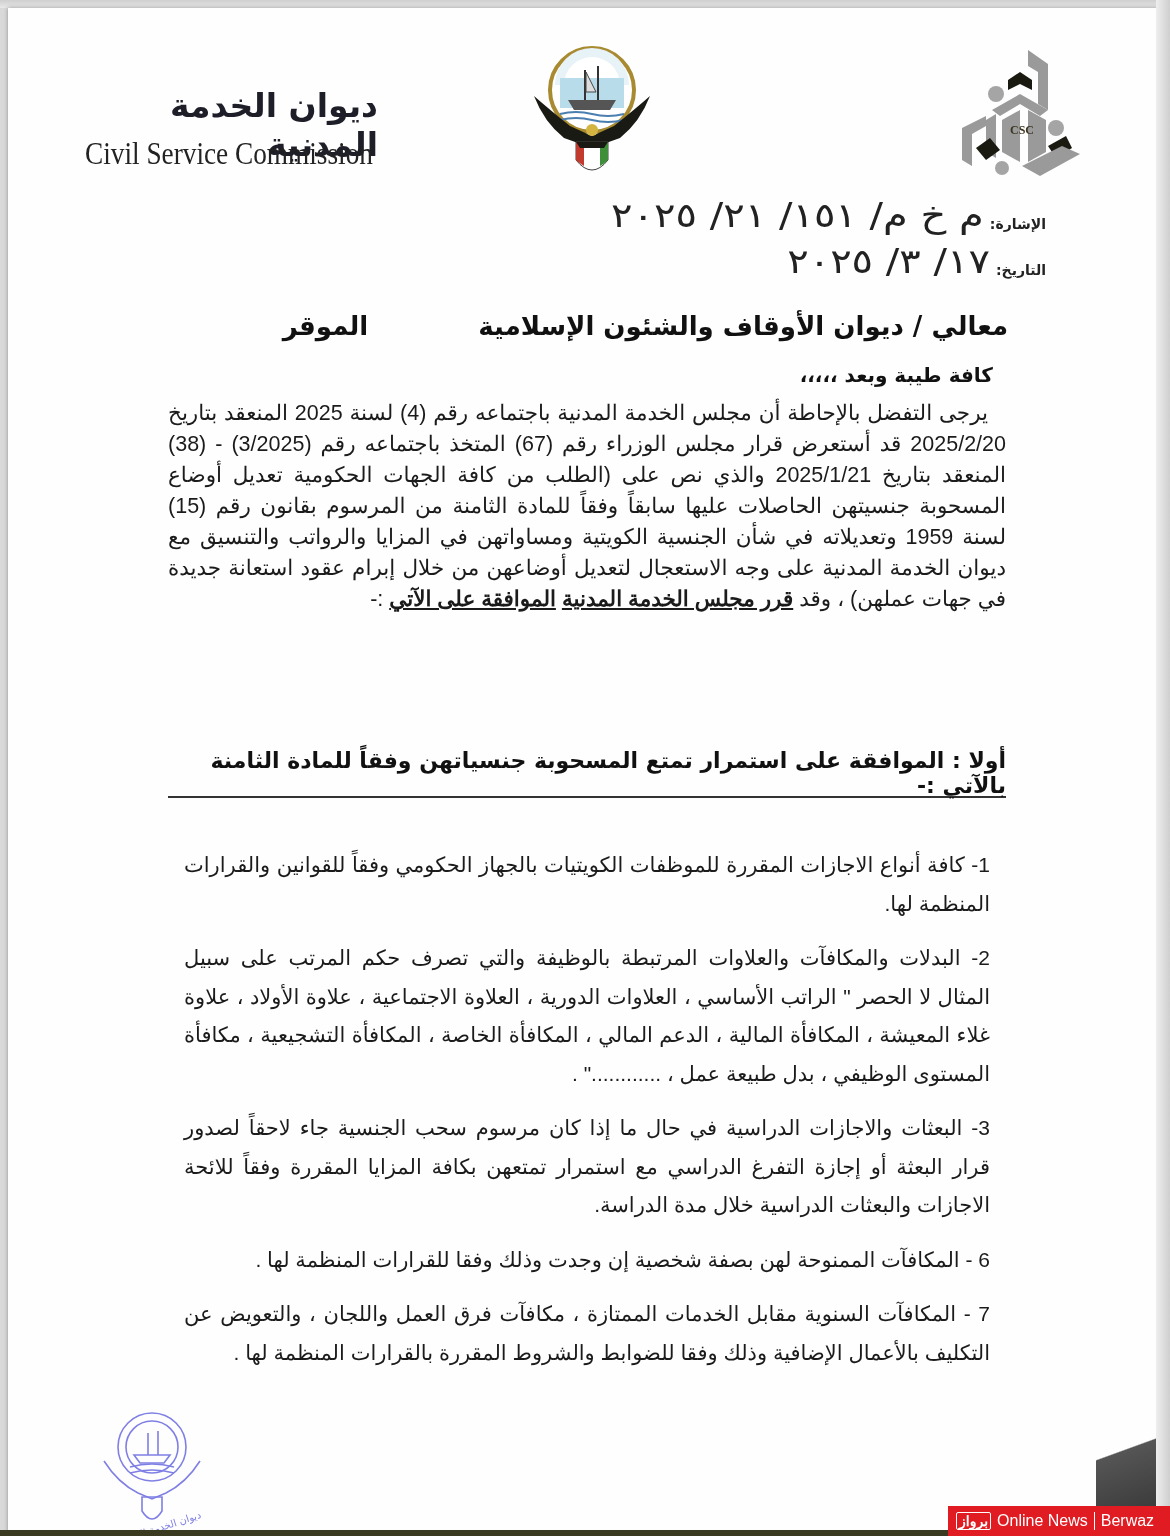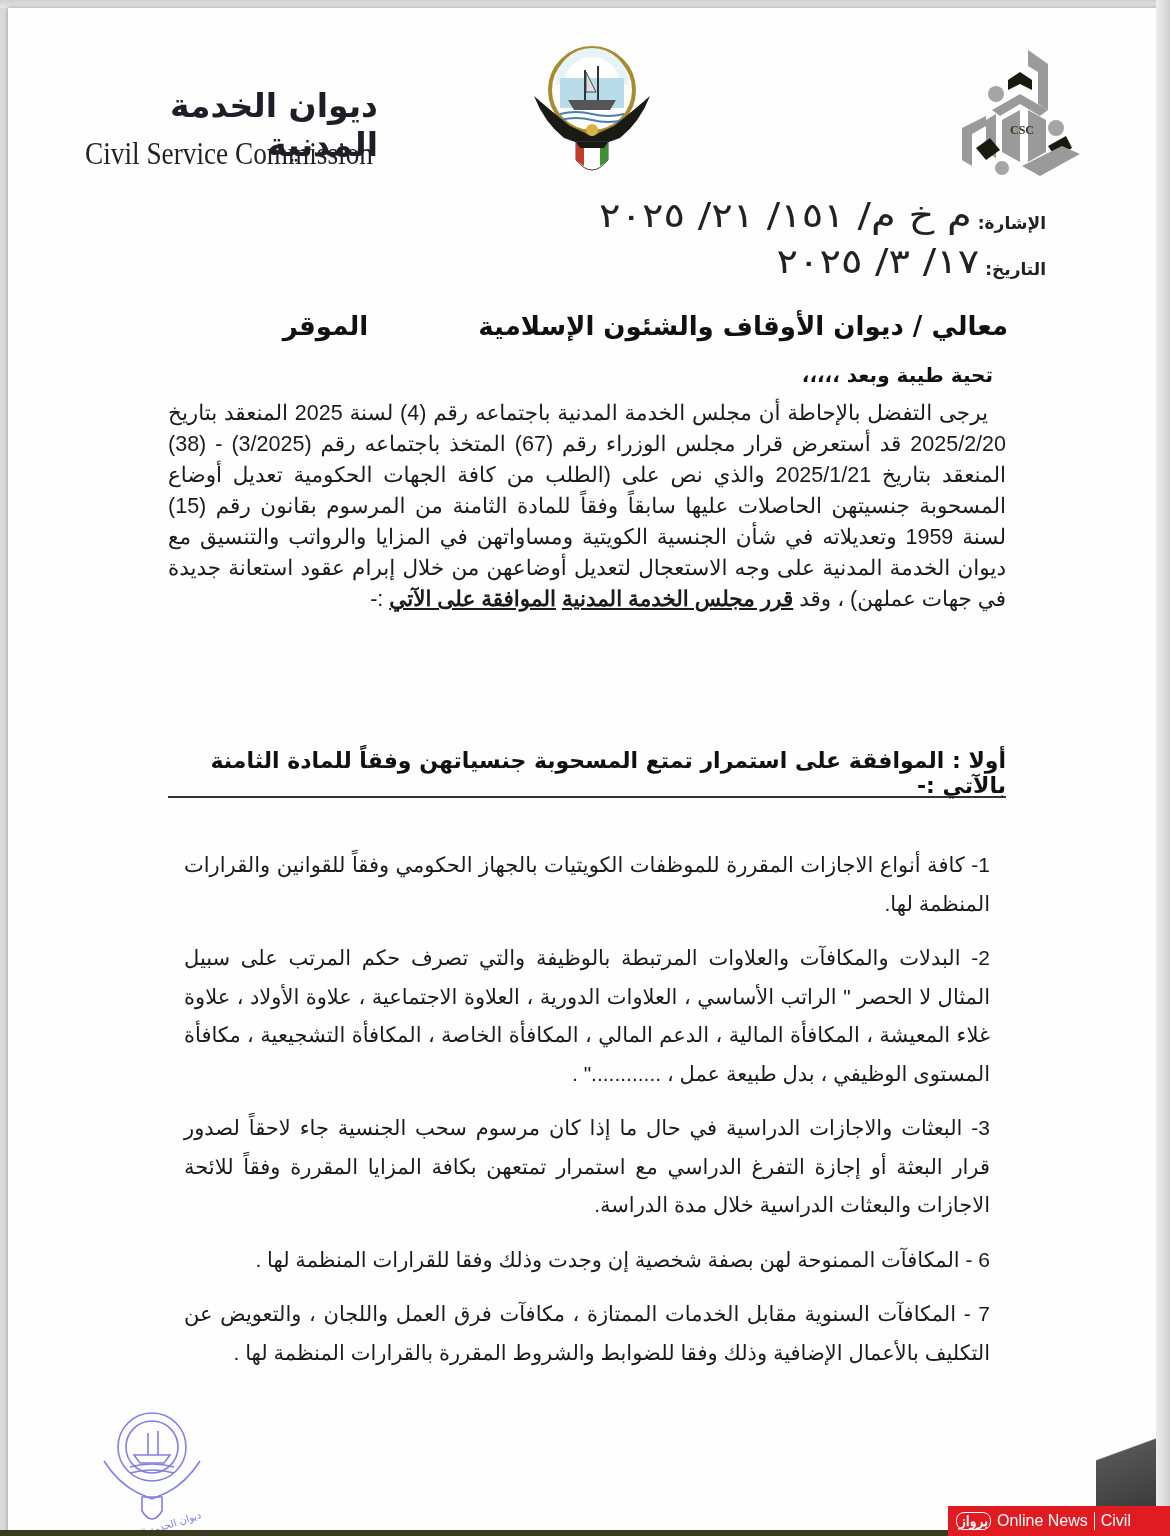--- a/index.html
+++ b/index.html
@@ -27,21 +27,21 @@
       position:absolute; left:77px; top:128px;
       font-family:"Liberation Serif", serif; font-size:31px; color:#222;
       transform:scaleX(0.88); transform-origin:left top; white-space:nowrap;
     }
     .emblem { position:absolute; left:522px; top:22px; width:124px; height:152px; }
     .csc-logo { position:absolute; left:948px; top:42px; width:148px; height:130px; }
 
     
     .ref-block { position:absolute; right:112px; top:184px; direction:rtl; }
     .ref-row { display:flex; align-items:baseline; gap:6px; height:46px; }
-    .ref-label { font-size:17px; font-weight:bold; color:#222; direction:rtl; }
+    .ref-label { font-size:14px; font-weight:bold; color:#222; direction:rtl; }
     .hand {
       font-family:"DejaVu Sans", sans-serif; font-size:40px; color:#222;
       letter-spacing:2px; font-weight:normal; transform:scaleY(0.85);
       display:inline-block; direction:rtl;
     }
 
     
     .addressee {
       position:absolute; right:150px; top:303px; direction:rtl;
       font-size:26px; font-weight:bold; color:#111; display:flex; gap:110px;
@@ -80,21 +80,21 @@
       background:linear-gradient(160deg, transparent 35%, #555 36%, #333 100%);
     }
     .badge {
       position:absolute; right:0; bottom:0; width:222px; height:30px;
       background:#e01b22; color:#fff; display:flex; align-items:center;
       font-family:"Liberation Sans", sans-serif; font-size:16px; gap:6px;
       padding-left:8px; box-sizing:border-box;
     }
     .badge .logo {
       font-weight:bold; font-size:14px; border:1px solid #fff; padding:0 2px;
-      border-radius:8px; direction:rtl;
+      border-radius:2px; direction:rtl;
     }
     .badge .sep { border-left:1.5px solid #fff; height:18px; }
   </style>
 </head>
 <body>
 
 <div class="top-edge"></div>
 <div class="page">
 
   <div class="org-ar">ديوان الخدمة المدنية</div>
@@ -143,21 +143,21 @@
     <div class="ref-row">
       <span class="ref-label">التاريخ:</span>
       <span class="hand">١٧/ ٣/ ٢٠٢٥</span>
     </div>
   </div>
 
   <div class="addressee">
     <span>معالي / ديوان الأوقاف والشئون الإسلامية</span>
     <span>الموقر</span>
   </div>
-  <div class="greeting">تحية طيبة وبعد ،،،،،</div>
+  <div class="greeting">كافة طيبة وبعد ،،،،،</div>
 
   <div class="body-text para1">
     <span class="indent"></span><span>يرجى التفضل بالإحاطة أن مجلس الخدمة المدنية باجتماعه رقم (4) لسنة 2025 المنعقد بتاريخ 2025/2/20 قد أستعرض قرار مجلس الوزراء رقم (67) المتخذ باجتماعه رقم (3/2025) - (38) المنعقد بتاريخ 2025/1/21 والذي نص على (الطلب من كافة الجهات الحكومية تعديل أوضاع المسحوبة جنسيتهن الحاصلات عليها سابقاً وفقاً للمادة الثامنة من المرسوم بقانون رقم (15) لسنة 1959 وتعديلاته في شأن الجنسية الكويتية ومساواتهن في المزايا والرواتب والتنسيق مع ديوان الخدمة المدنية على وجه الاستعجال لتعديل أوضاعهن من خلال إبرام عقود استعانة جديدة في جهات عملهن) ، وقد</span>
     <span class="ul-bold">قرر مجلس الخدمة المدنية</span>
     <span class="ul">الموافقة على الآتي</span><span> :-</span>
   </div>
 
   <div class="section-head">أولا : الموافقة على استمرار تمتع المسحوبة جنسياتهن وفقاً للمادة الثامنة بالآتي :-</div>
 
   <div class="body-text items">
@@ -185,14 +185,14 @@
 </div>
 
 <div class="right-edge"></div>
 <div class="photo-corner"></div>
 <div class="bottom-strip"></div>
 
 <div class="badge">
   <span class="logo">برواز</span>
   <span>Online News</span>
   <span class="sep"></span>
-  <span>Civil</span>
+  <span>Berwaz</span>
 </div>
 
 </body></html>

